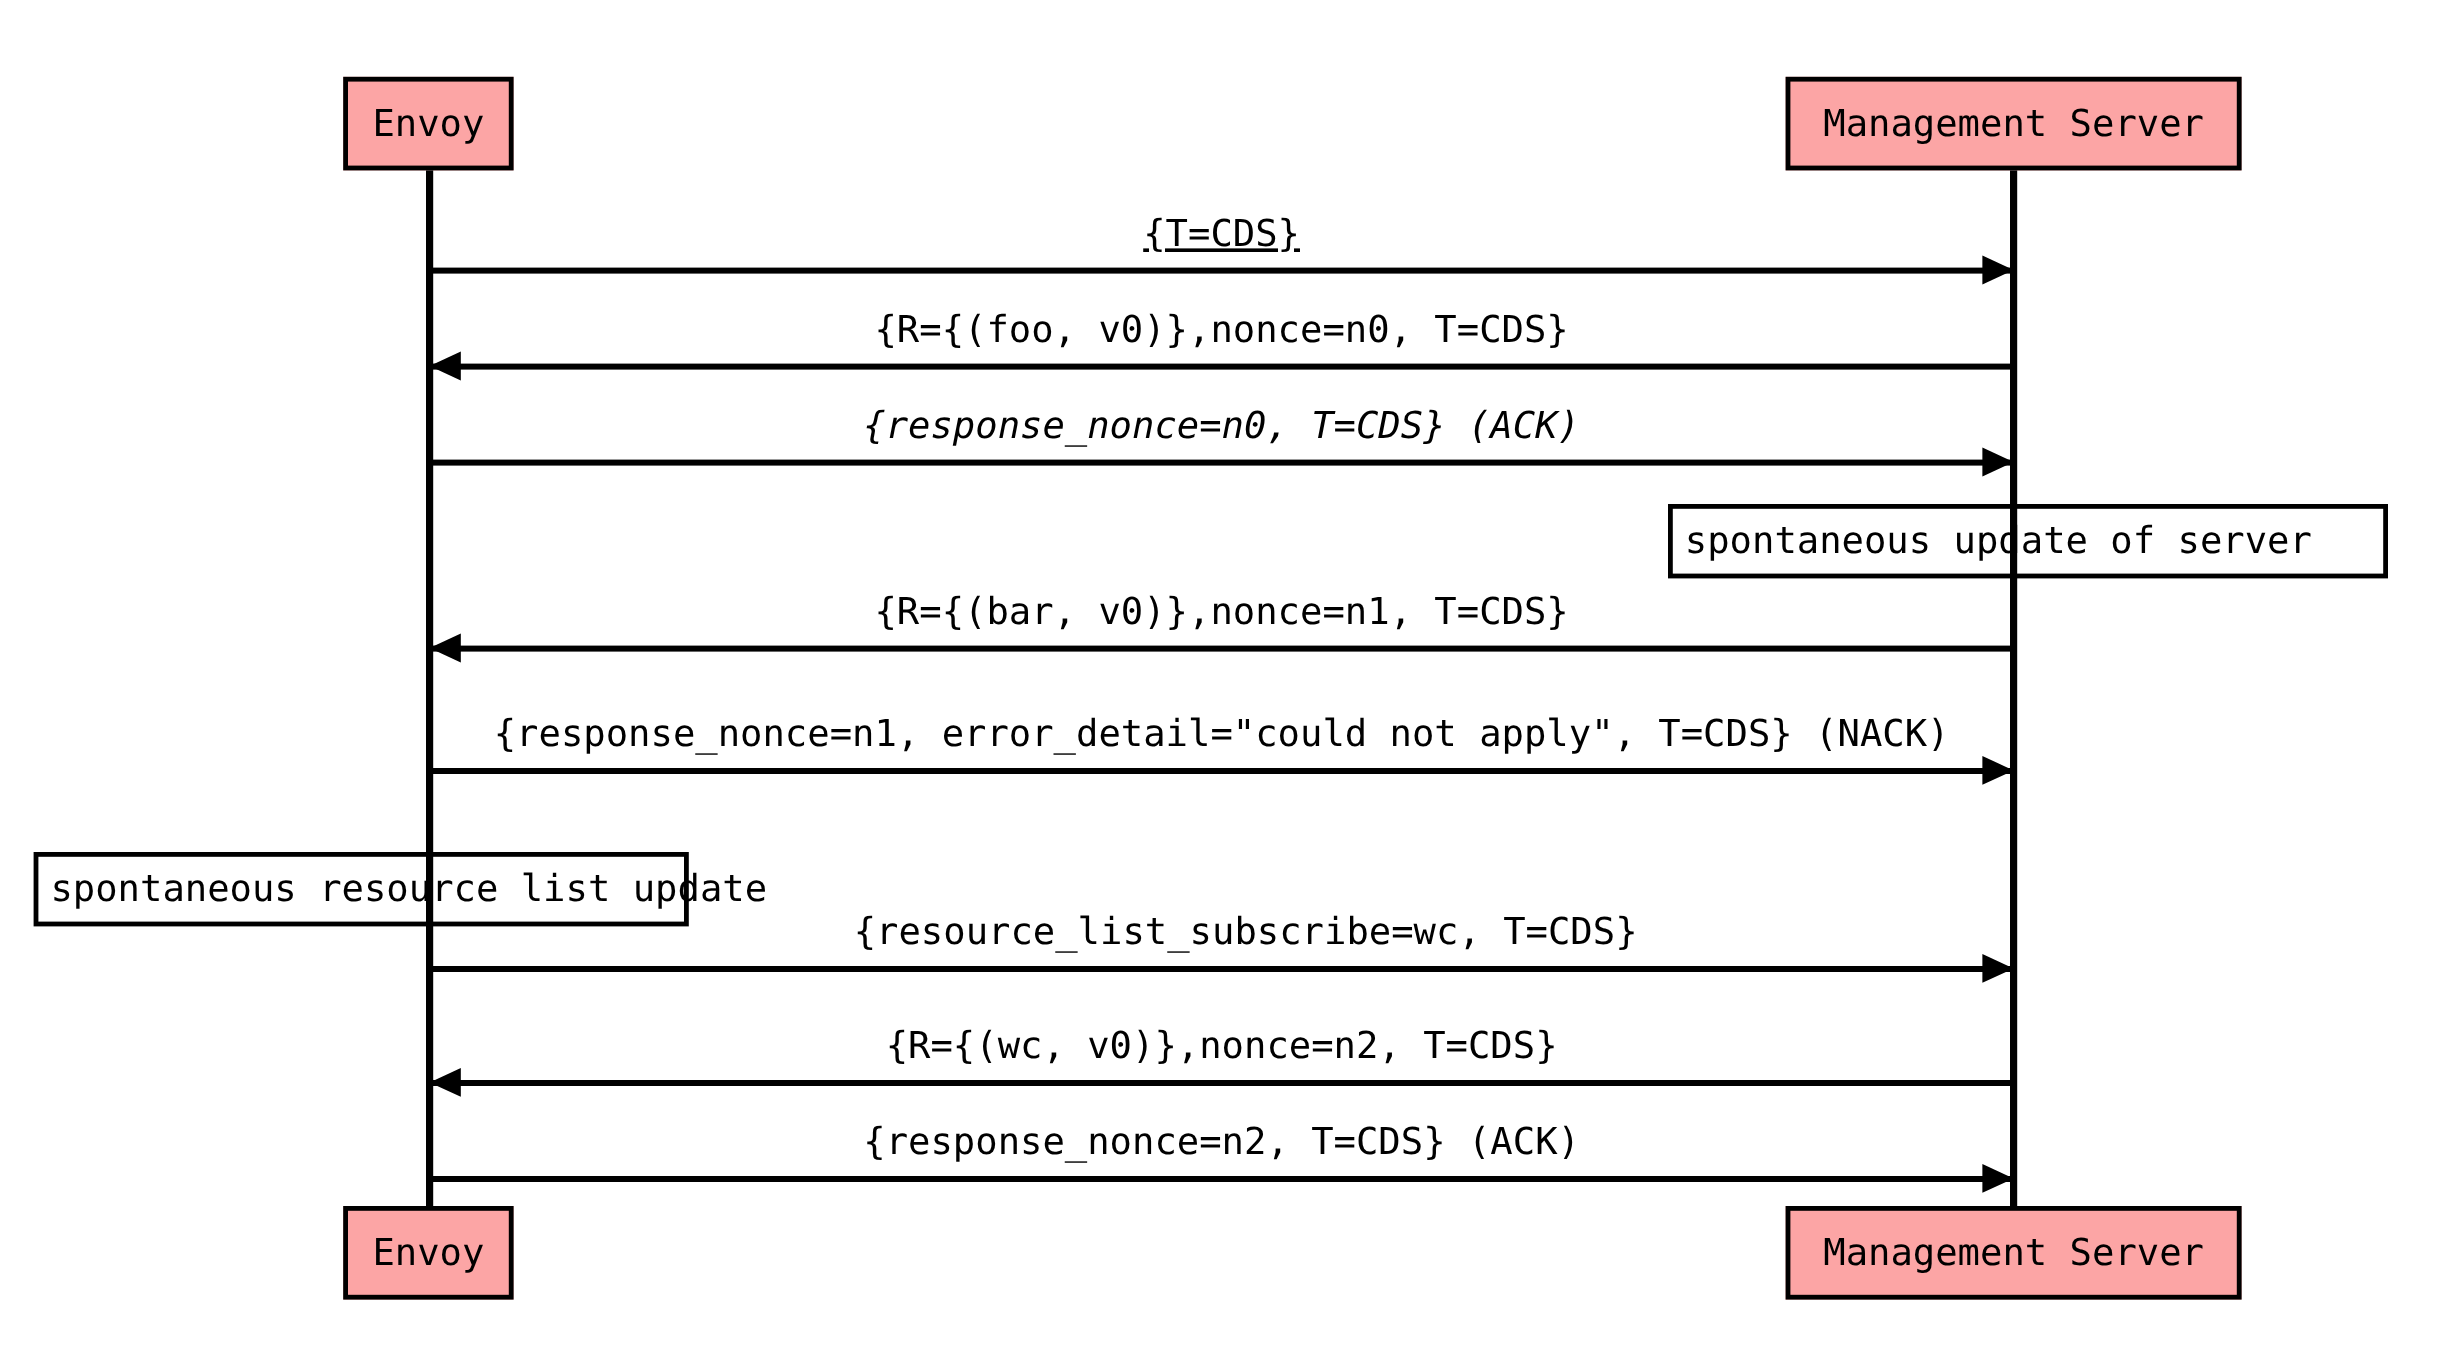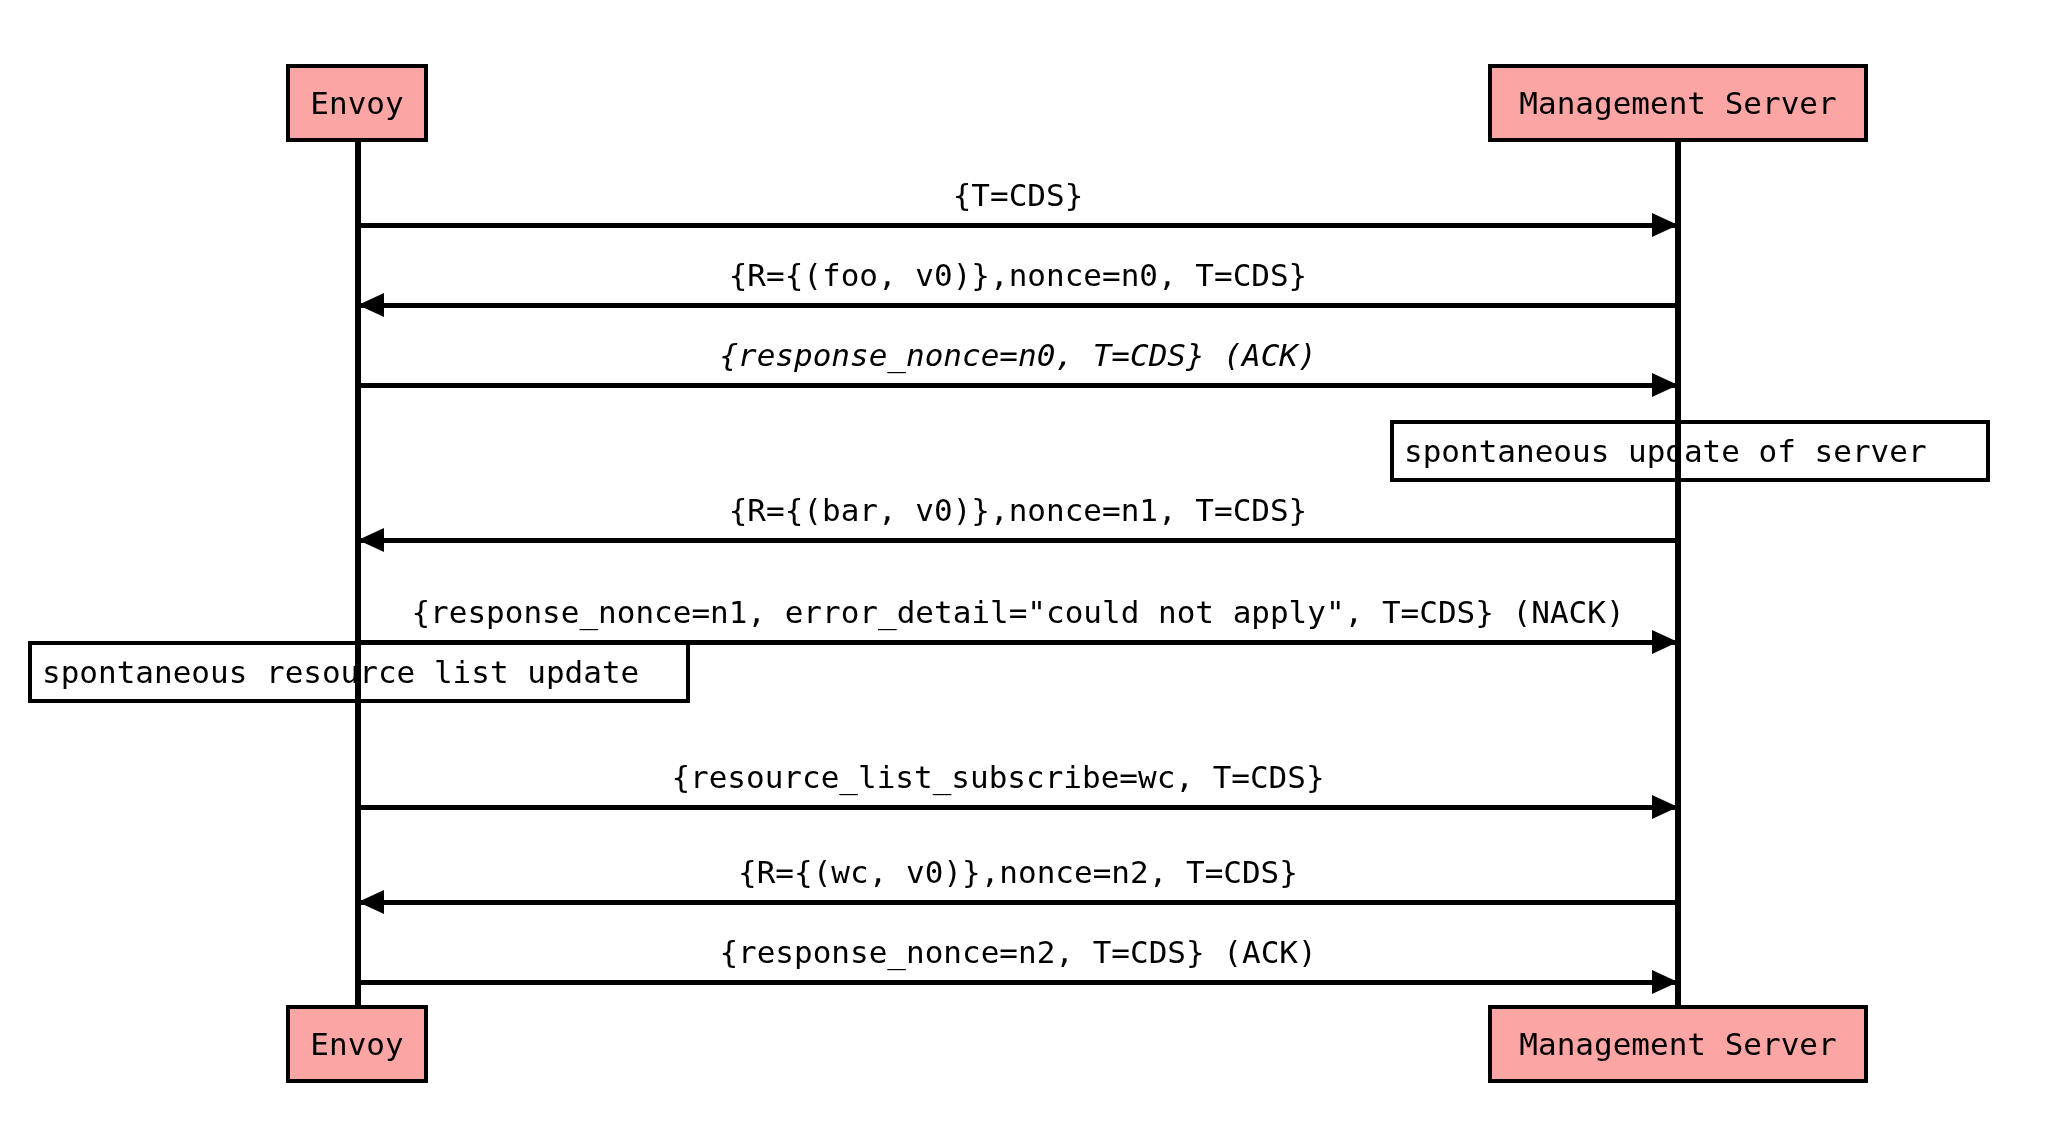--- a/index.html
+++ b/index.html
@@ -108,42 +108,42 @@
 <body>
 
 <div id="canvas">
 
   <div class="lifeline" style="left:355px; top:142px; height:866px;"></div>
   <div class="lifeline" style="left:1675px; top:142px; height:866px;"></div>
 
   <div class="note-box" style="left:1390px; top:420px; width:600px; height:62px;">
     <span class="note-label">spontaneous update of server</span>
   </div>
-  <div class="note-box" style="left:28px; top:641px; width:662px; height:62px;">
+  <div class="note-box" style="left:28px; top:710px; width:546px; height:62px;">
     <span class="note-label">spontaneous resource list update</span>
   </div>
 
   <div class="actor-box" style="left:286px; top:64px; width:142px; height:78px;">
     <span class="actor-label">Envoy</span>
   </div>
   <div class="actor-box" style="left:1488px; top:64px; width:380px; height:78px;">
     <span class="actor-label">Management Server</span>
   </div>
 
   <div class="actor-box" style="left:286px; top:1005px; width:142px; height:78px;">
     <span class="actor-label">Envoy</span>
   </div>
   <div class="actor-box" style="left:1488px; top:1005px; width:380px; height:78px;">
     <span class="actor-label">Management Server</span>
   </div>
 
   <div class="msg" style="left:358px; top:223px; width:1320px;">
     <div class="msg-line" style="width:1320px;"></div>
     <div class="msg-arrow right" style="left:1294px;"></div>
-    <div class="msg-label" style="left:660px;">{T=CDS}</div>
+    <div class="msg-label" style="left:660px;text-decoration:underline;">{T=CDS}</div>
   </div>
 
   <div class="msg" style="left:358px; top:303px; width:1320px;">
     <div class="msg-line" style="width:1320px;"></div>
     <div class="msg-arrow left" style="left:0px;"></div>
     <div class="msg-label" style="left:660px;margin-top:24px;">{R={(foo, v0)},nonce=n0, T=CDS}</div>
   </div>
 
   <div class="msg" style="left:358px; top:383px; width:1320px;">
     <div class="msg-line" style="width:1320px;"></div>
@@ -159,21 +159,21 @@
 
   <div class="msg" style="left:358px; top:640px; width:1320px;">
     <div class="msg-line" style="width:1320px;"></div>
     <div class="msg-arrow right" style="left:1294px;"></div>
     <div class="msg-label" style="left:660px;">{response_nonce=n1, error_detail="could not apply", T=CDS} (NACK)</div>
   </div>
 
   <div class="msg" style="left:358px; top:805px; width:1320px;">
     <div class="msg-line" style="width:1320px;"></div>
     <div class="msg-arrow right" style="left:1294px;"></div>
-    <div class="msg-label" style="left:640px;text-align:right;">{resource_list_subscribe=wc, T=CDS}</div>
+    <div class="msg-label" style="left:680px;text-align:right;">{resource_list_subscribe=wc, T=CDS}</div>
   </div>
 
   <div class="msg" style="left:358px; top:900px; width:1320px;">
     <div class="msg-line" style="width:1320px;"></div>
     <div class="msg-arrow left" style="left:0px;"></div>
     <div class="msg-label" style="left:660px;margin-top:24px;">{R={(wc, v0)},nonce=n2, T=CDS}</div>
   </div>
 
   <div class="msg" style="left:358px; top:980px; width:1320px;">
     <div class="msg-line" style="width:1320px;"></div>

